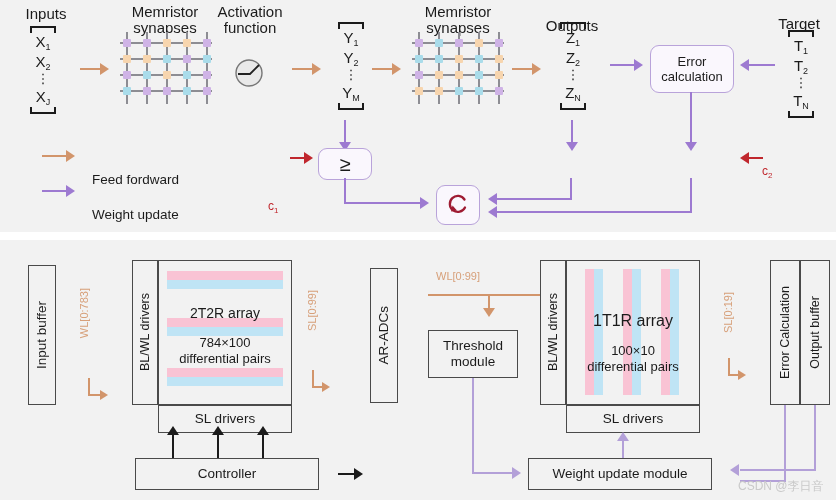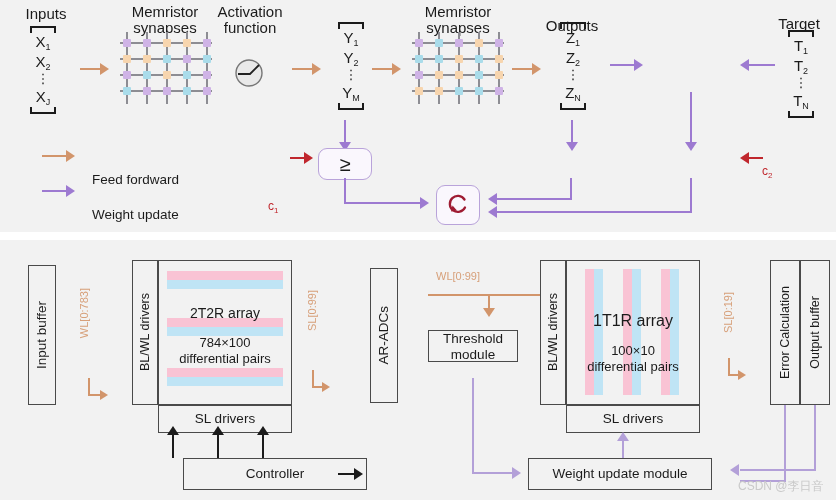--- a/index.html
+++ b/index.html
@@ -194,20 +194,24 @@
       <div class="dots">⋮</div>
       <div class="row"><span>Z</span><sub>N</sub></div>
       <div class="brk-b"></div>
     </div>
 
     <div class="arw" style="left:610px;top:58px;">
       <div class="shaft" style="left:0;top:6px;width:26px;height:2.4px;background:#9d7ad1;"></div>
       <div class="head" style="left:24px;top:1px;border-left:9px solid #9d7ad1;border-top:6px solid transparent;border-bottom:6px solid transparent;"></div>
     </div>
 
+    <div class="pbox" style="left:650px;top:45px;width:82px;height:46px;flex-direction:column;">
+      <span>Error</span>
+      <span>calculation</span>
+    </div>
 
     <div class="arw" style="left:740px;top:58px;">
       <div class="shaft" style="left:9px;top:6px;width:26px;height:2.4px;background:#9d7ad1;"></div>
       <div class="head" style="left:0;top:1px;border-right:9px solid #9d7ad1;border-top:6px solid transparent;border-bottom:6px solid transparent;"></div>
     </div>
 
     <div class="vec" style="left:776px;top:30px;width:50px;">
       <div class="brk-t"></div>
       <div class="row"><span>T</span><sub>1</sub></div>
       <div class="row"><span>T</span><sub>2</sub></div>
@@ -327,21 +331,21 @@
     <div class="gbox" style="left:370px;top:28px;width:28px;height:135px;">
       <span class="vtext">AR-ADCs</span>
     </div>
 
     <div class="lbl small-or" style="left:436px;top:30px;">WL[0:99]</div>
     <div class="abs" style="left:428px;top:54px;width:120px;height:2px;background:#d2956b;"></div>
     <div class="abs" style="left:544px;top:49px;width:0;height:0;border-left:9px solid #d2956b;border-top:6px solid transparent;border-bottom:6px solid transparent;"></div>
     <div class="abs" style="left:488px;top:54px;width:2px;height:18px;background:#d2956b;"></div>
     <div class="abs" style="left:483px;top:68px;width:0;height:0;border-left:6px solid transparent;border-right:6px solid transparent;border-top:9px solid #d2956b;"></div>
 
-    <div class="gbox" style="left:428px;top:90px;width:90px;height:32px;flex-direction:column;justify-content:space-between;">
+    <div class="gbox" style="left:428px;top:90px;width:90px;height:48px;flex-direction:column;">
       <span>Threshold</span>
       <span>module</span>
     </div>
 
     <div class="gbox" style="left:540px;top:20px;width:26px;height:145px;">
       <span class="vtext" style="font-size:12.5px;">BL/WL drivers</span>
     </div>
 
     <div class="gbox" style="left:566px;top:20px;width:134px;height:145px;flex-direction:column;">
       <div class="stripes" style="left:0;top:0;width:132px;height:143px;">
@@ -378,21 +382,21 @@
       <span class="vtext" style="font-size:12.5px;">Output buffer</span>
     </div>
 
     <div class="abs" style="left:172px;top:192px;width:2.4px;height:26px;background:#1b1b1b;"></div>
     <div class="abs" style="left:167px;top:186px;width:0;height:0;border-left:6px solid transparent;border-right:6px solid transparent;border-bottom:9px solid #1b1b1b;"></div>
     <div class="abs" style="left:217px;top:192px;width:2.4px;height:26px;background:#1b1b1b;"></div>
     <div class="abs" style="left:212px;top:186px;width:0;height:0;border-left:6px solid transparent;border-right:6px solid transparent;border-bottom:9px solid #1b1b1b;"></div>
     <div class="abs" style="left:262px;top:192px;width:2.4px;height:26px;background:#1b1b1b;"></div>
     <div class="abs" style="left:257px;top:186px;width:0;height:0;border-left:6px solid transparent;border-right:6px solid transparent;border-bottom:9px solid #1b1b1b;"></div>
 
-    <div class="gbox" style="left:135px;top:218px;width:184px;height:32px;margin-left:48px;">
+    <div class="gbox" style="left:135px;top:218px;width:184px;height:32px;">
       <span>Controller</span>
     </div>
 
     <div class="arw" style="left:338px;top:228px;">
       <div class="shaft" style="left:0;top:5px;width:18px;height:2.4px;background:#1b1b1b;"></div>
       <div class="head" style="left:16px;top:0;border-left:9px solid #1b1b1b;border-top:6px solid transparent;border-bottom:6px solid transparent;"></div>
     </div>
 
     <div class="gbox" style="left:528px;top:218px;width:184px;height:32px;">
       <span>Weight update module</span>

